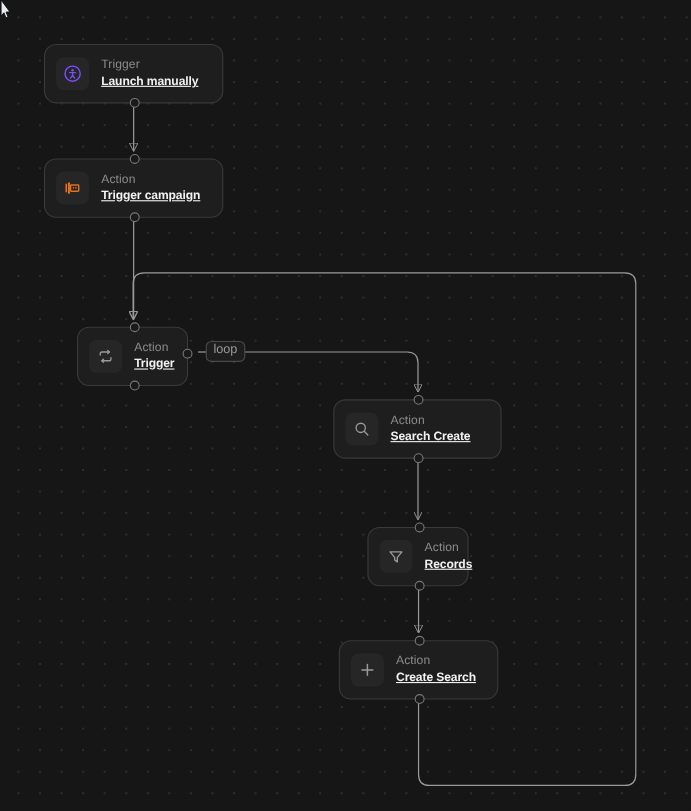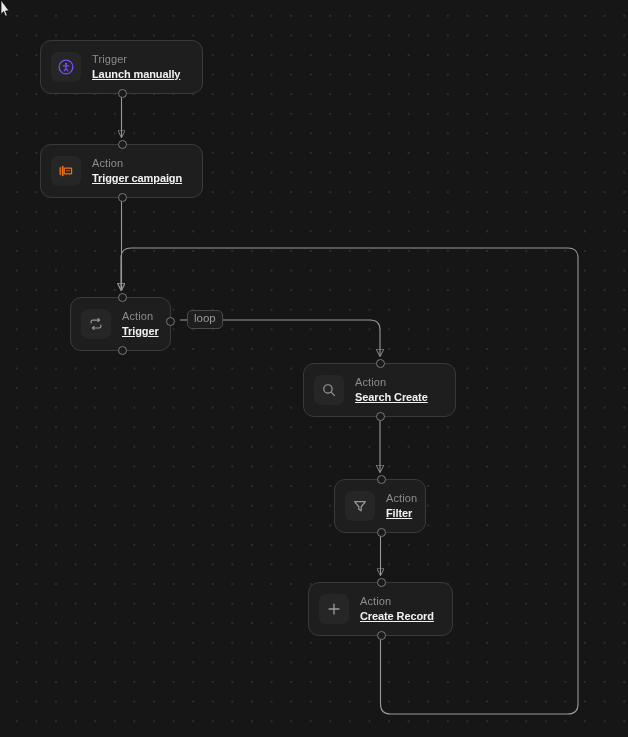--- a/index.html
+++ b/index.html
@@ -208,35 +208,35 @@
   </div>
 
   <div class="node" style="left:334px; top:479px; width:92px; height:54px;">
     <div class="node-icon">
       <svg width="18" height="18" viewBox="0 0 24 24">
         <path d="M4.8 6.2 H19.2 L13.6 13 V18.4 L10.4 16.2 V13 Z" fill="none" stroke="#9a9a9a" stroke-width="1.6" stroke-linejoin="round"></path>
       </svg>
     </div>
     <div class="node-text">
       <span class="node-kind">Action</span>
-      <span class="node-title">Filter</span>
+      <span class="node-title">Records</span>
     </div>
     <div class="port" style="left:41.5px; top:-5px;"></div>
     <div class="port" style="left:41.5px; bottom:-5px;"></div>
   </div>
 
   <div class="node" style="left:308px; top:582px; width:145px; height:54px;">
     <div class="node-icon">
       <svg width="18" height="18" viewBox="0 0 24 24">
         <path d="M12 5.4 V18.6 M5.4 12 H18.6" stroke="#9a9a9a" stroke-width="1.8" stroke-linecap="round"></path>
       </svg>
     </div>
     <div class="node-text">
       <span class="node-kind">Action</span>
-      <span class="node-title">Create Record</span>
+      <span class="node-title">Create Search</span>
     </div>
     <div class="port" style="left:68px; top:-5px;"></div>
     <div class="port" style="left:68px; bottom:-5px;"></div>
   </div>
 
   <svg id="cursor" viewBox="0 0 10 19">
     <path d="M1 0 L1 14.5 L3.6 11.6 L5.4 16.2 L7.3 15.4 L5.5 11 L9 10.8 Z" fill="#e9edf2" stroke="#0d0d0d" stroke-width="0.8"></path>
   </svg>
 
 </div>

